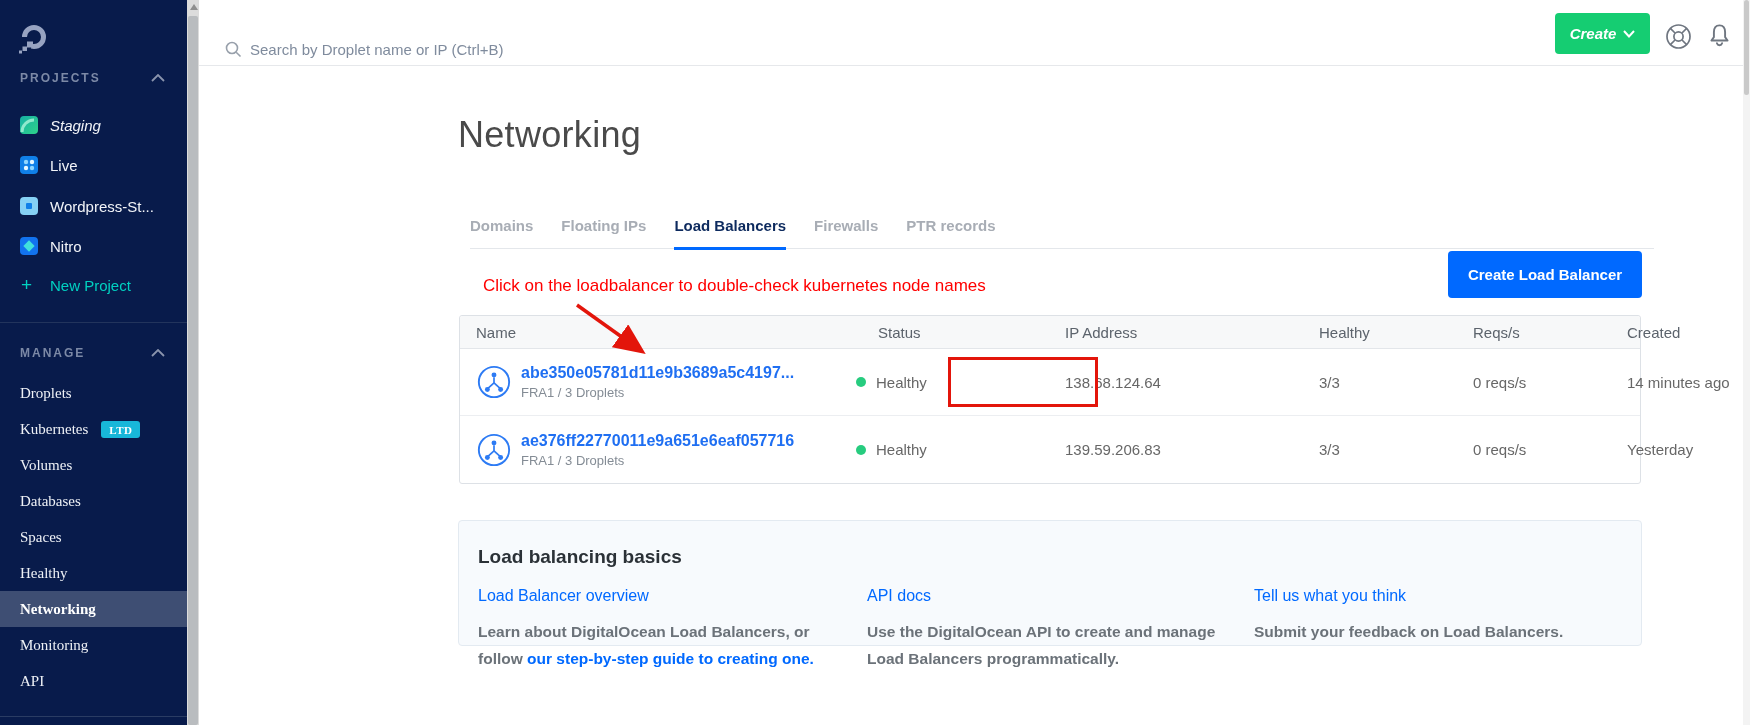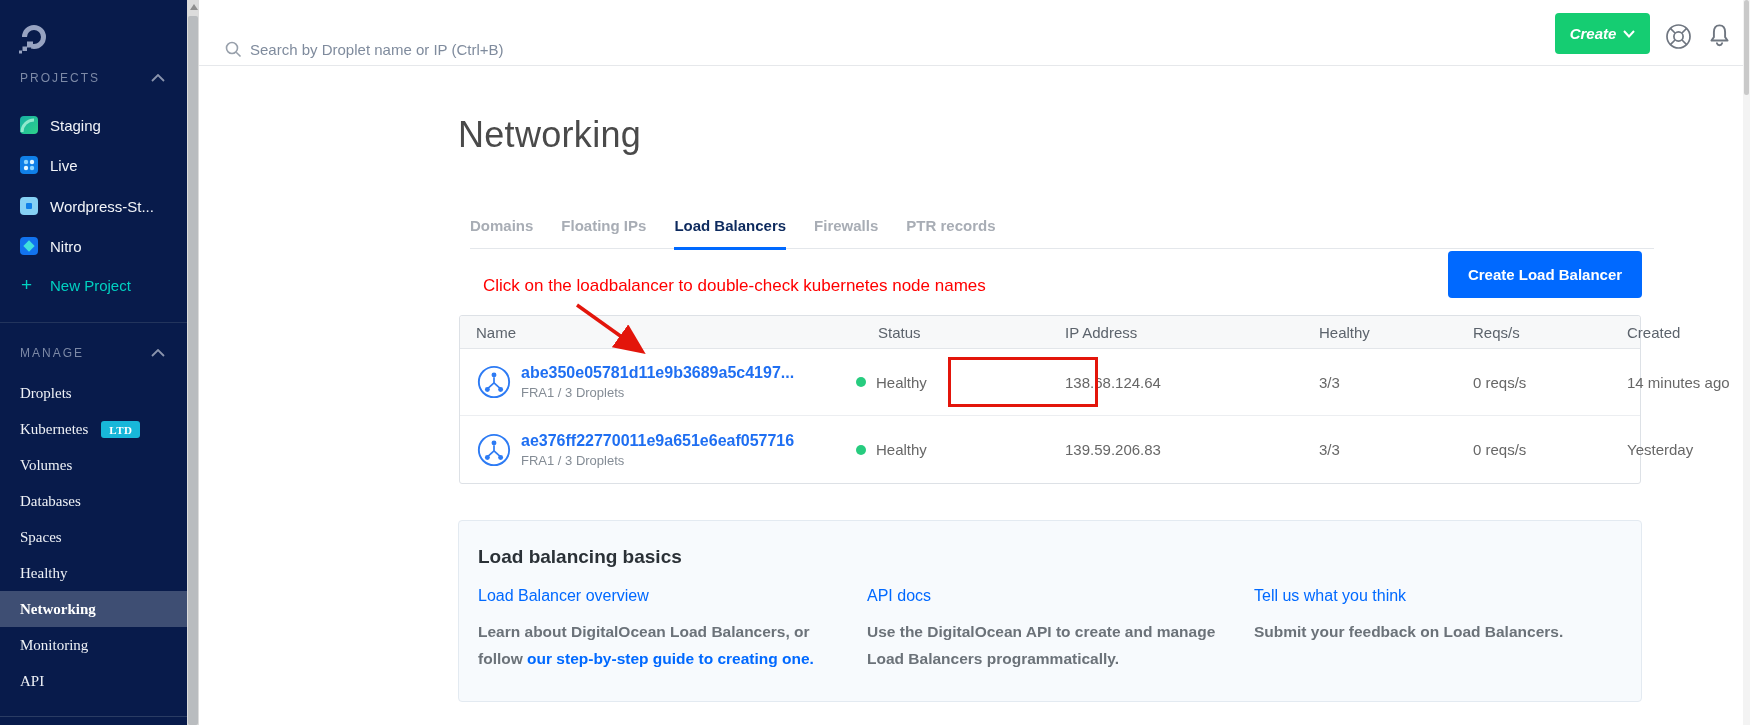--- a/index.html
+++ b/index.html
@@ -2,21 +2,21 @@
 <html><head>
 <meta charset="utf-8">
 <style>
   * { margin:0; padding:0; box-sizing:border-box; }
   html,body { width:1750px; height:725px; overflow:hidden; }
   body { position:relative; background:#fff; font-family:"Liberation Sans", sans-serif; }
 
   
   .sidebar { position:absolute; left:0; top:0; width:187px; height:725px; background:#081b4b; z-index:2; }
   .do-logo { position:absolute; left:18px; top:24px; }
-  .side-header { position:absolute; left:20px; font-size:12px; font-weight:400; letter-spacing:2px; color:#7c89a6; }
+  .side-header { position:absolute; left:20px; font-size:12px; font-weight:700; letter-spacing:2px; color:#7c89a6; }
   .side-chevron { position:absolute; right:22px; }
   .proj-item { position:absolute; left:0; width:187px; height:40px; display:flex; align-items:center; cursor:pointer; }
   .proj-item .picon { position:absolute; left:20px; width:18px; height:18px; }
   .proj-item .plabel { position:absolute; left:50px; font-size:15px; color:#f2f4f8; }
   .new-project { position:absolute; left:0; top:266px; width:187px; height:38px; display:flex; align-items:center; cursor:pointer; }
   .new-project .plus { position:absolute; left:21px; color:#00d1c1; font-size:19px; font-weight:400; line-height:18px; }
   .new-project .plabel { position:absolute; left:50px; font-size:15px; color:#00d1c1; }
   .side-divider { position:absolute; left:0; width:187px; height:1px; background:#22345c; }
   .mng-item { position:absolute; left:0; width:187px; height:36px; display:flex; align-items:center; cursor:pointer; }
   .mng-item .mlabel { position:absolute; left:20px; font-size:15px; color:#eef1f6; display:flex; align-items:center;font-family:Liberation Serif, serif; }
@@ -69,21 +69,21 @@
   .lb-sub { font-size:13px; color:#848c95; margin-top:3px; }
   .cell.c-status { display:flex; align-items:center; }
   .status-dot { width:10px; height:10px; border-radius:50%; background:#27cc7f; margin-right:10px; }
   .cell.c-more { display:flex; align-items:center; justify-content:flex-end; padding-right:19px; color:#0069ff; font-size:16px; cursor:pointer; gap:6px; }
 
   
   .red-box { position:absolute; left:948px; top:357px; width:150px; height:50px; border:3px solid #e3150b; z-index:5; pointer-events:none; }
   .arrow-svg { position:absolute; left:0; top:0; width:1750px; height:725px; z-index:5; pointer-events:none; }
 
   
-  .basics { position:absolute; left:259px; top:453px; width:1184px; height:182px; background:#f7fafd; border:1px solid #e3eaf1; border-radius:4px; }
+  .basics { position:absolute; left:259px; top:453px; width:1184px; height:126px; background:#f7fafd; border:1px solid #e3eaf1; border-radius:4px; }
   .basics-title { margin:25px 0 0 19px; font-size:19px; font-weight:700; color:#2b3137; }
   .basics-grid { display:grid; grid-template-columns:389px 387px 1fr; margin:19px 0 0 19px; }
   .b-link { font-size:16px; color:#0069ff; cursor:pointer; }
   .b-body { margin-top:13px; font-size:15.5px; color:#6b7279; line-height:27px; max-width:350px;font-weight:bold; }
   .b-body .inline-link { color:#0069ff; cursor:pointer; }
 </style>
 </head>
 <body>
 
 <nav class="sidebar">
@@ -92,21 +92,21 @@
     <rect x="9" y="17.5" width="6" height="6" fill="#97a3c1"></rect>
     <rect x="4.5" y="22.5" width="4.5" height="4.5" fill="#97a3c1"></rect>
     <rect x="1" y="26.5" width="3" height="3" fill="#97a3c1"></rect>
   </svg>
 
   <div class="side-header" style="top:71px;">PROJECTS</div>
   <svg class="side-chevron" style="top:74px;" width="14" height="8" viewBox="0 0 14 8">
       <polyline points="1,7 7,1 13,7" fill="none" stroke="#8a94ad" stroke-width="1.8"></polyline>
     </svg>
 
-  <div class="proj-item" style="top:105px;">
+  <div class="proj-item" style="top:105px;font-style:italic;">
     <svg class="picon" viewBox="0 0 18 18">
         <defs>
           <linearGradient id="g1" x1="0" y1="0" x2="1" y2="1">
             <stop offset="0" stop-color="#17b0a4"></stop>
             <stop offset="1" stop-color="#2fd38a"></stop>
           </linearGradient>
         </defs>
         <rect width="18" height="18" rx="4" fill="url(#g1)"></rect>
         <path d="M2 16 A 12 12 0 0 1 14 4" fill="none" stroke="#8fe9cd" stroke-width="3"></path>
       </svg>

